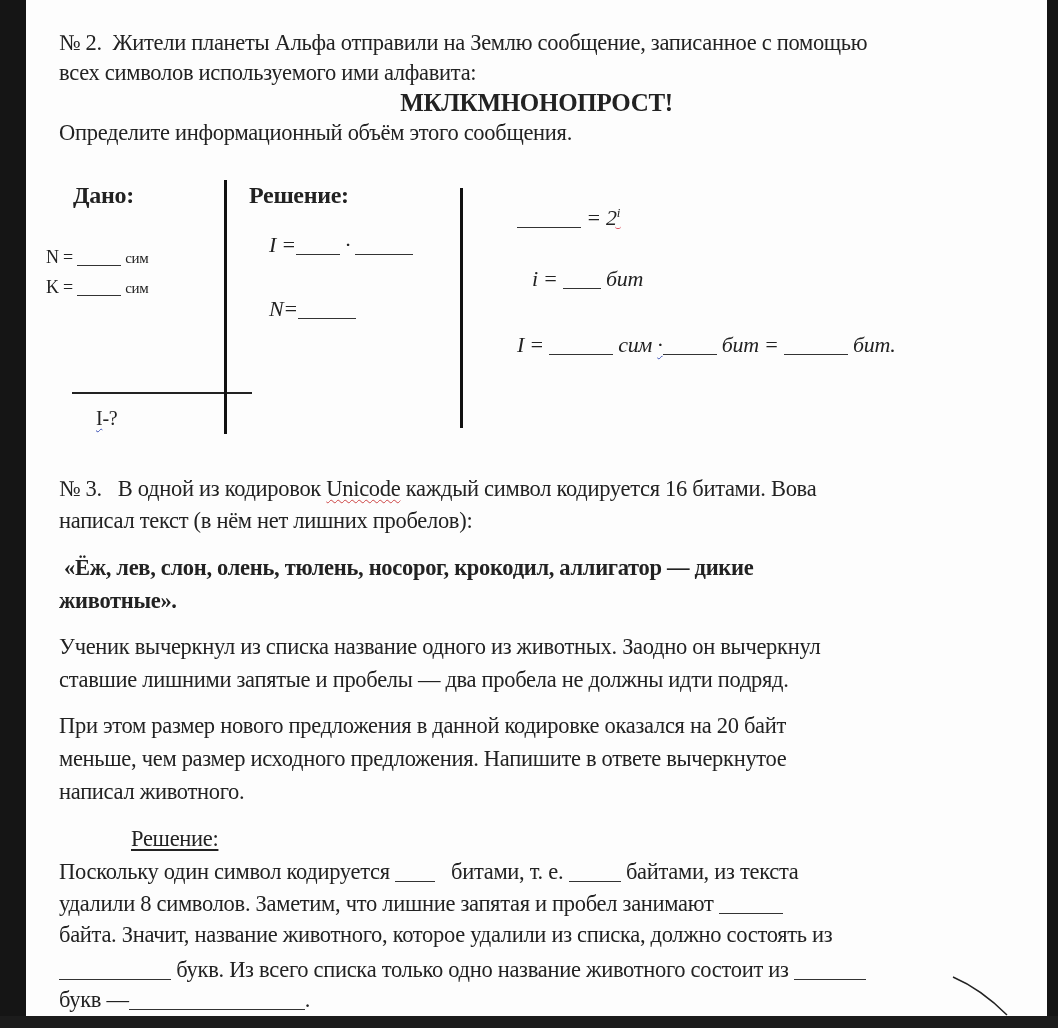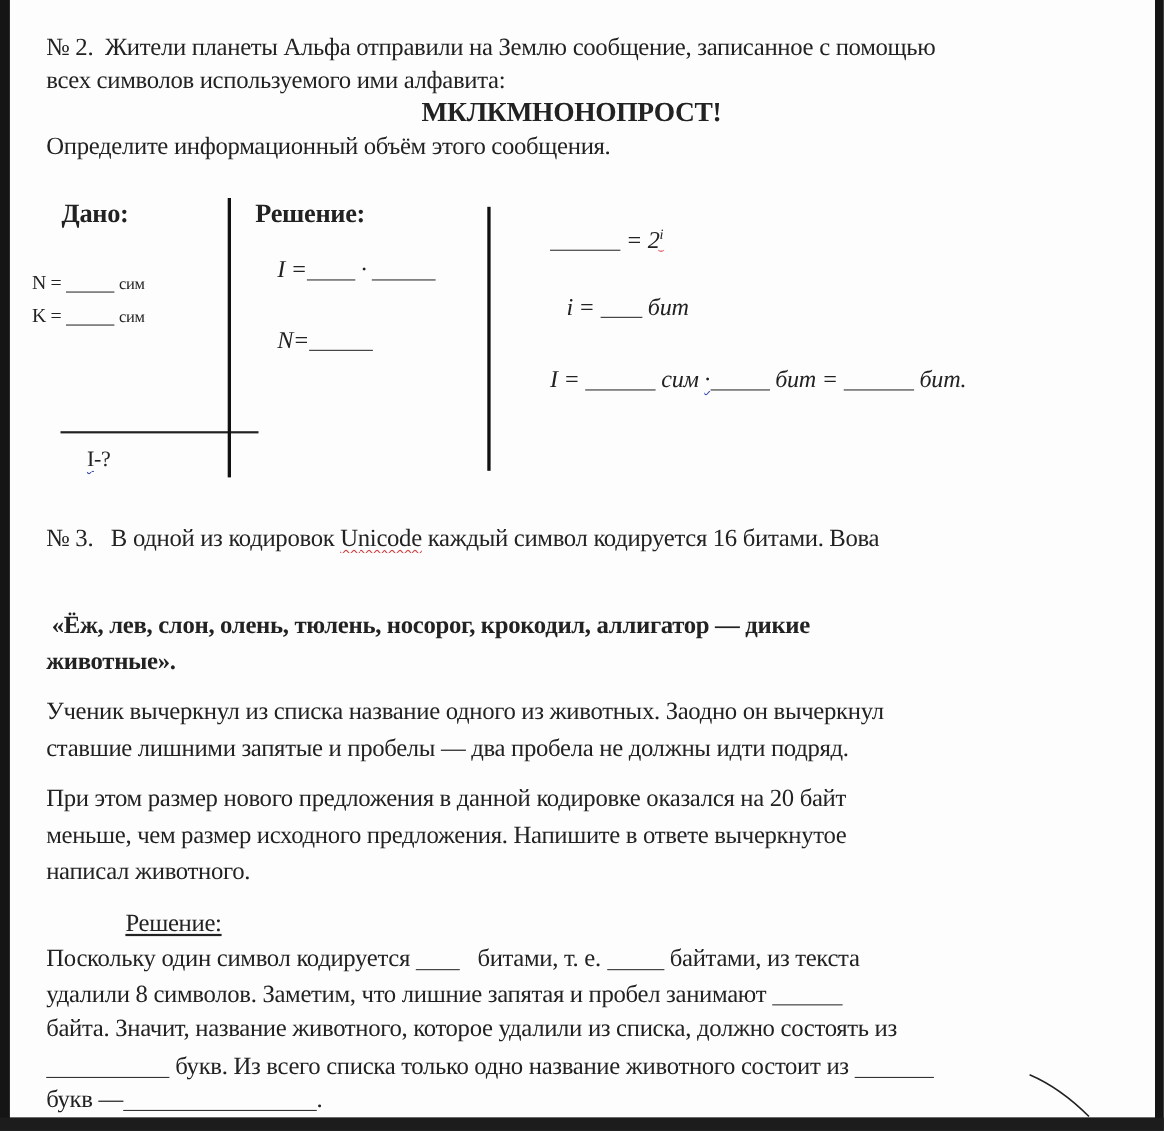--- a/index.html
+++ b/index.html
@@ -1,21 +1,21 @@
 <!DOCTYPE html>
 <html><head>
   <meta charset="utf-8">
   <style>
     html, body { margin: 0; padding: 0; }
     body {
       width: 1058px; height: 1028px; background: #151515; position: relative; overflow: hidden;
       font-family: "Liberation Serif", "DejaVu Serif", serif; color: #222;
     }
     .page {
-      position: absolute; left: 9px; top: 0; width: 1021px; height: 1016px; background: #fdfdfd; padding-left: 20px;
+      position: absolute; left: 26px; top: 0; width: 1021px; height: 1016px; background: #fdfdfd;
     }
     .bottom-bar { position: absolute; left: 0; top: 1016px; width: 1058px; height: 12px; background: #1c1c1c; }
     .t { position: absolute; white-space: nowrap; font-size: 22.5px; line-height: 26px; letter-spacing: -0.3px; }
     .b { font-weight: bold; }
     .i { font-style: italic; }
     .c { text-align: center; }
     .blank { display: inline-block; border-bottom: 1.6px solid #333; height: 1em; vertical-align: -3px; }
     .vline { position: absolute; width: 3px; background: #111; }
     .hline { position: absolute; height: 2px; background: #222; }
     .wavy { text-decoration: underline wavy #3a4fb3; text-decoration-thickness: 1px; text-underline-offset: 3px; }
@@ -81,20 +81,21 @@
     <span class="wavy">·</span><span class="blank" style="width:54px;"></span>
     <span>бит =</span>
     <span class="blank" style="width:64px;"></span>
     <span>бит.</span>
   </div>
 
   <div class="t" style="left:33px; top:476px;">
     <span>№ 3.</span>&nbsp;&nbsp;
     <span>В одной из кодировок </span><span class="wavy" style="text-decoration-color:#c44;">Unicode</span><span> каждый символ кодируется 16 битами. Вова</span>
   </div>
+  <div class="t" style="left:33px; top:508px;">написал текст (в нём нет лишних пробелов):</div>
   <div class="t b" style="left:38px; top:555px;">«Ёж, лев, слон, олень, тюлень, носорог, крокодил, аллигатор — дикие</div>
   <div class="t b" style="left:33px; top:588px;">животные».</div>
 
   <div class="t" style="left:33px; top:634px;">Ученик вычеркнул из списка название одного из животных. Заодно он вычеркнул</div>
   <div class="t" style="left:33px; top:667px;">ставшие лишними запятые и пробелы — два пробела не должны идти подряд.</div>
   <div class="t" style="left:33px; top:713px;">При этом размер нового предложения в данной кодировке оказался на 20 байт</div>
   <div class="t" style="left:33px; top:746px;text-align:right;">меньше, чем размер исходного предложения. Напишите в ответе вычеркнутое</div>
   <div class="t" style="left:33px; top:779px;">написал животного.</div>
 
   <div class="t underline" style="left:105px; top:826px;">Решение:</div>

